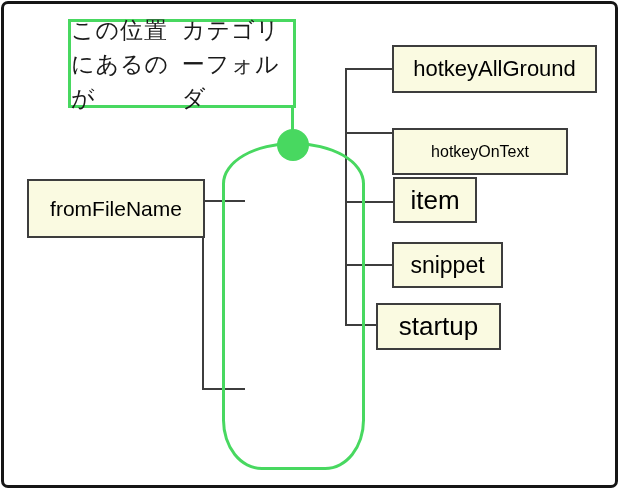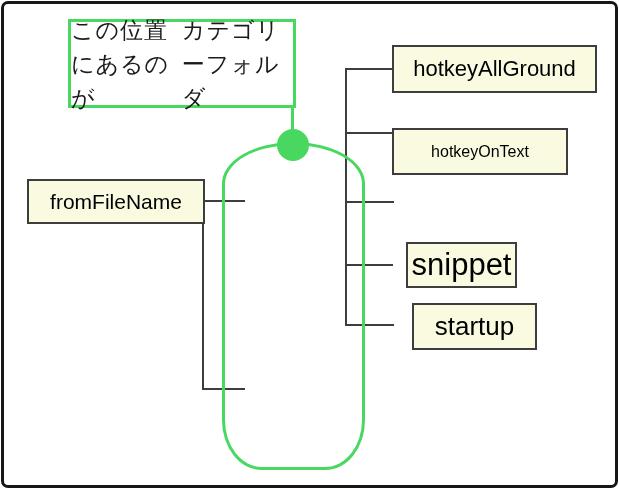--- a/index.html
+++ b/index.html
@@ -58,28 +58,28 @@
     box-sizing: border-box;
     background: #fafae1;
     border: 2px solid #3d3d3d;
     display: flex;
     align-items: center;
     justify-content: center;
     z-index: 3;
     white-space: nowrap;
     color: #000000;
   }
-  .n-fromFileName   { left: 27px;  top: 179px; width: 178px; height: 45px; font-size: 21px; }
+  .n-fromFileName   { left: 27px;  top: 179px; width: 178px; height: 59px; font-size: 21px; }
   .n-second         { left: 244px; top: 178px; width: 104px; height: 48px; font-size: 23px; }
   .n-first          { left: 244px; top: 367px; width: 86px;  height: 47px; font-size: 26px; }
   .n-hotkeyAllGround{ left: 392px; top: 45px;  width: 205px; height: 48px; font-size: 22px; }
   .n-hotkeyOnText   { left: 392px; top: 110px; width: 176px; height: 47px; font-size: 16px; margin-top: 18px; }
   .n-item           { left: 393px; top: 177px; width: 84px;  height: 46px; font-size: 26px; }
-  .n-snippet        { left: 406px; top: 242px; width: 111px; height: 46px; font-size: 31px; }
-  .n-startup        { left: 412px; top: 303px; width: 125px; height: 47px; font-size: 26px; }
+  .n-snippet        { left: 392px; top: 242px; width: 111px; height: 46px; font-size: 23px; }
+  .n-startup        { left: 376px; top: 303px; width: 125px; height: 47px; font-size: 26px; }
   
   .callout {
     position: absolute;
     left: 68px; top: 19px;
     width: 228px; height: 89px;
     box-sizing: border-box;
     border: 3px solid #48d860;
     background: #ffffff;
     display: flex;
     align-items: center;
@@ -108,20 +108,21 @@
   <div class="line" style="left:346px; top:264px; width:47px; height:2px;"></div>
   <div class="line" style="left:346px; top:324px; width:48px; height:2px;"></div>
 
   <div class="green-pill"></div>
   <div class="green-stem"></div>
   <div class="green-circle"></div>
 
   <div class="node n-fromFileName">fromFileName</div>
   <div class="node n-hotkeyAllGround">hotkeyAllGround</div>
   <div class="node n-hotkeyOnText">hotkeyOnText</div>
+  <div class="node n-item">item</div>
   <div class="node n-snippet">snippet</div>
   <div class="node n-startup">startup</div>
 
   <div class="callout">
     <div>この位置にあるのが</div>
     <div>カテゴリーフォルダ</div>
   </div>
 
 </div>
 

